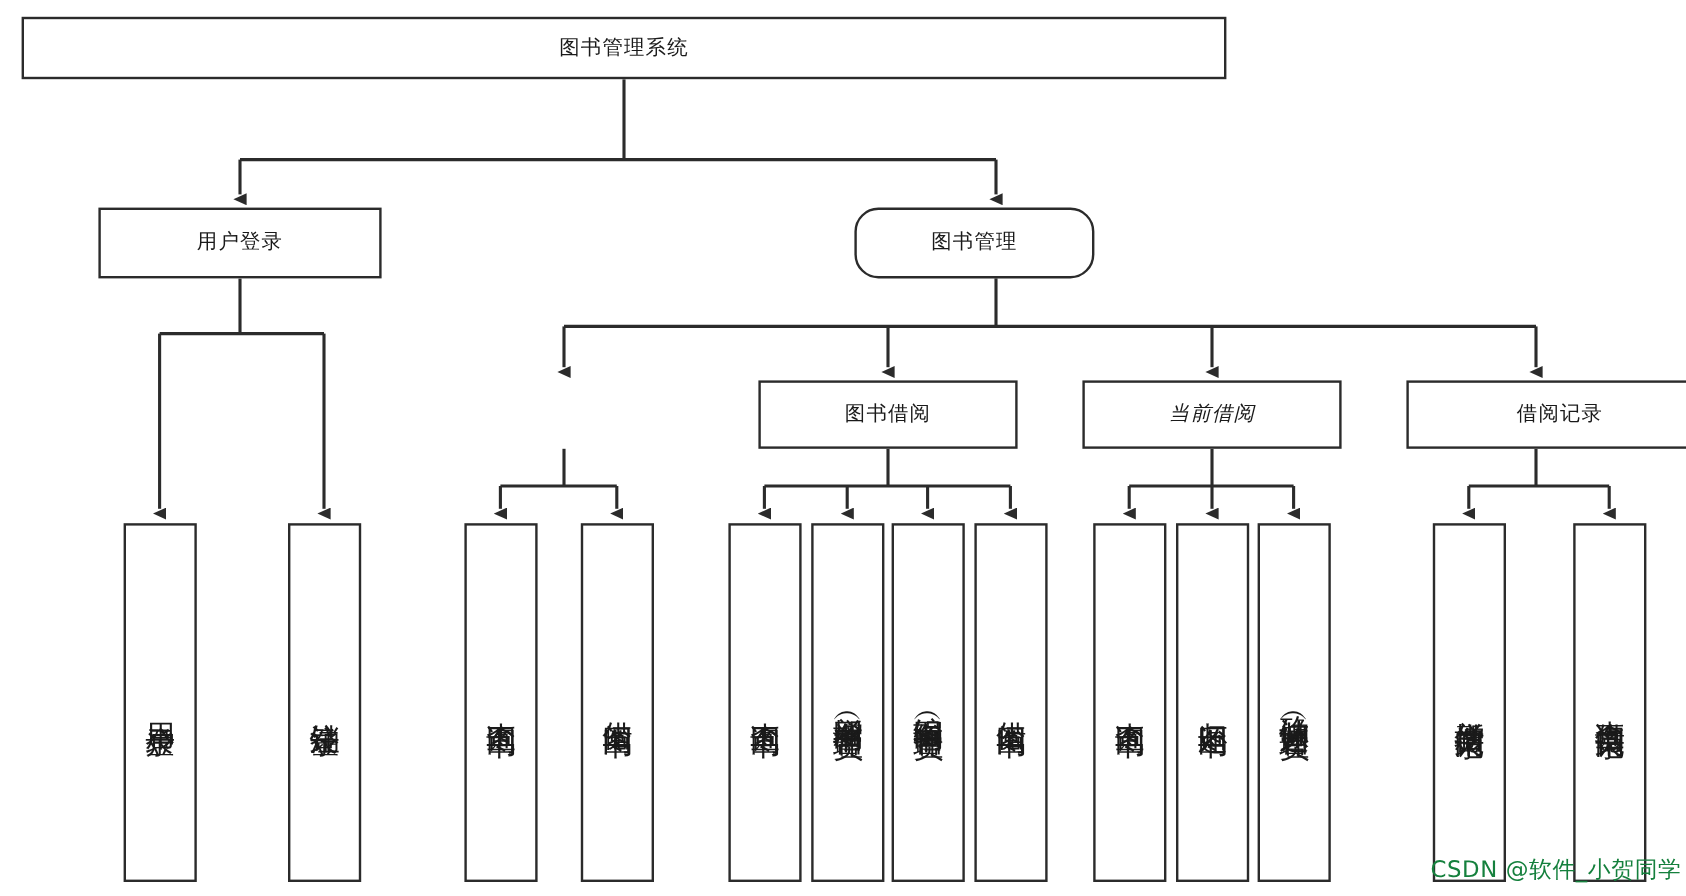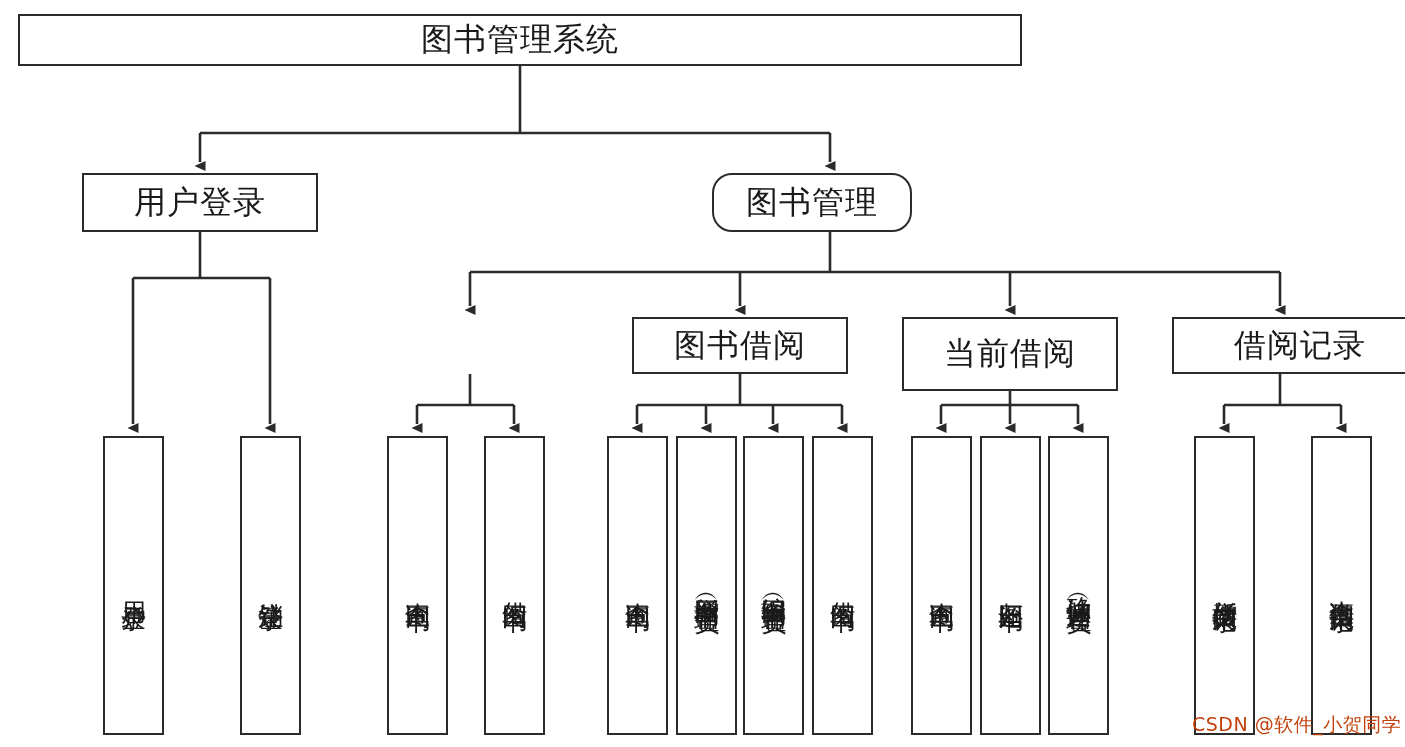--- a/index.html
+++ b/index.html
@@ -30,21 +30,21 @@
     position: absolute;
     box-sizing: border-box;
     border: 2px solid #2b2b2b;
     background: #ffffff;
     display: flex;
     align-items: center;
     justify-content: center;
     color: #1a1a1a;
   }
   .node.horiz {
-    font-size: 32px;
+    font-size: 17px;
     letter-spacing: 1px;
     line-height: 1.1;
   }
   .node.vert {
     writing-mode: vertical-rl;
     text-orientation: upright;
     font-size: 25px;
     line-height: 1.25;
     letter-spacing: 2px;
     padding: 4px 0;
@@ -53,21 +53,21 @@
   .node.vert .vtext {
     writing-mode: vertical-rl;
     text-orientation: upright;
     display: block;
   }
   .watermark {
     position: absolute;
     left: 1192px;
     top: 712px;
     font-size: 19px;
-    color: #c2410c;
+    color: #15803d;
     white-space: nowrap;
     letter-spacing: 0.5px;
   }
 </style>
 </head>
 <body>
 
 <div id="canvas">
 
   <svg id="edges" viewBox="0 0 1405 747" width="1405" height="747">
@@ -129,21 +129,21 @@
   <div class="node horiz" style="left:82px; top:173px; width:236px; height:59px;">
     <span>用户登录</span>
   </div>
   <div class="node horiz" style="left:712px; top:173px; width:200px; height:59px;border-radius:20px;">
     <span>图书管理</span>
   </div>
 
   <div class="node horiz" style="left:632px; top:317px; width:216px; height:57px;">
     <span>图书借阅</span>
   </div>
-  <div class="node horiz" style="left:902px; top:317px; width:216px; height:74px;">
+  <div class="node horiz" style="left:902px; top:317px; width:216px; height:57px;font-style:italic;">
     <span>当前借阅</span>
   </div>
   <div class="node horiz" style="left:1172px; top:317px; width:256px; height:57px;">
     <span>借阅记录</span>
   </div>
 
   <div class="node vert" style="left:103px; top:436px; width:61px; height:299px;">
     <span class="vtext">用户登录</span>
   </div>
   <div class="node vert" style="left:240px; top:436px; width:61px; height:299px;">

